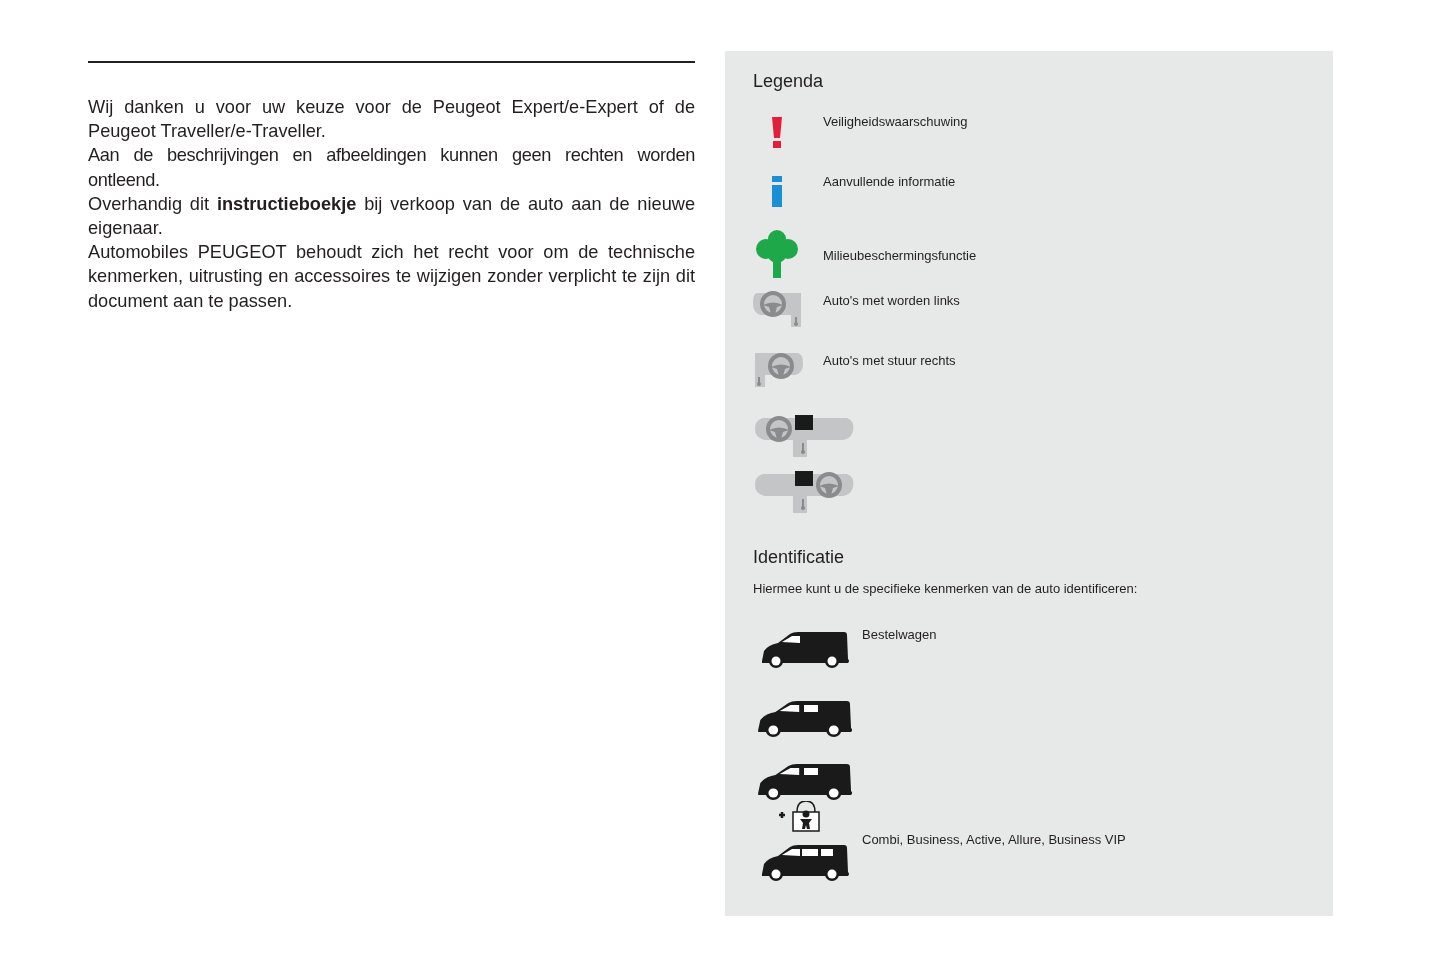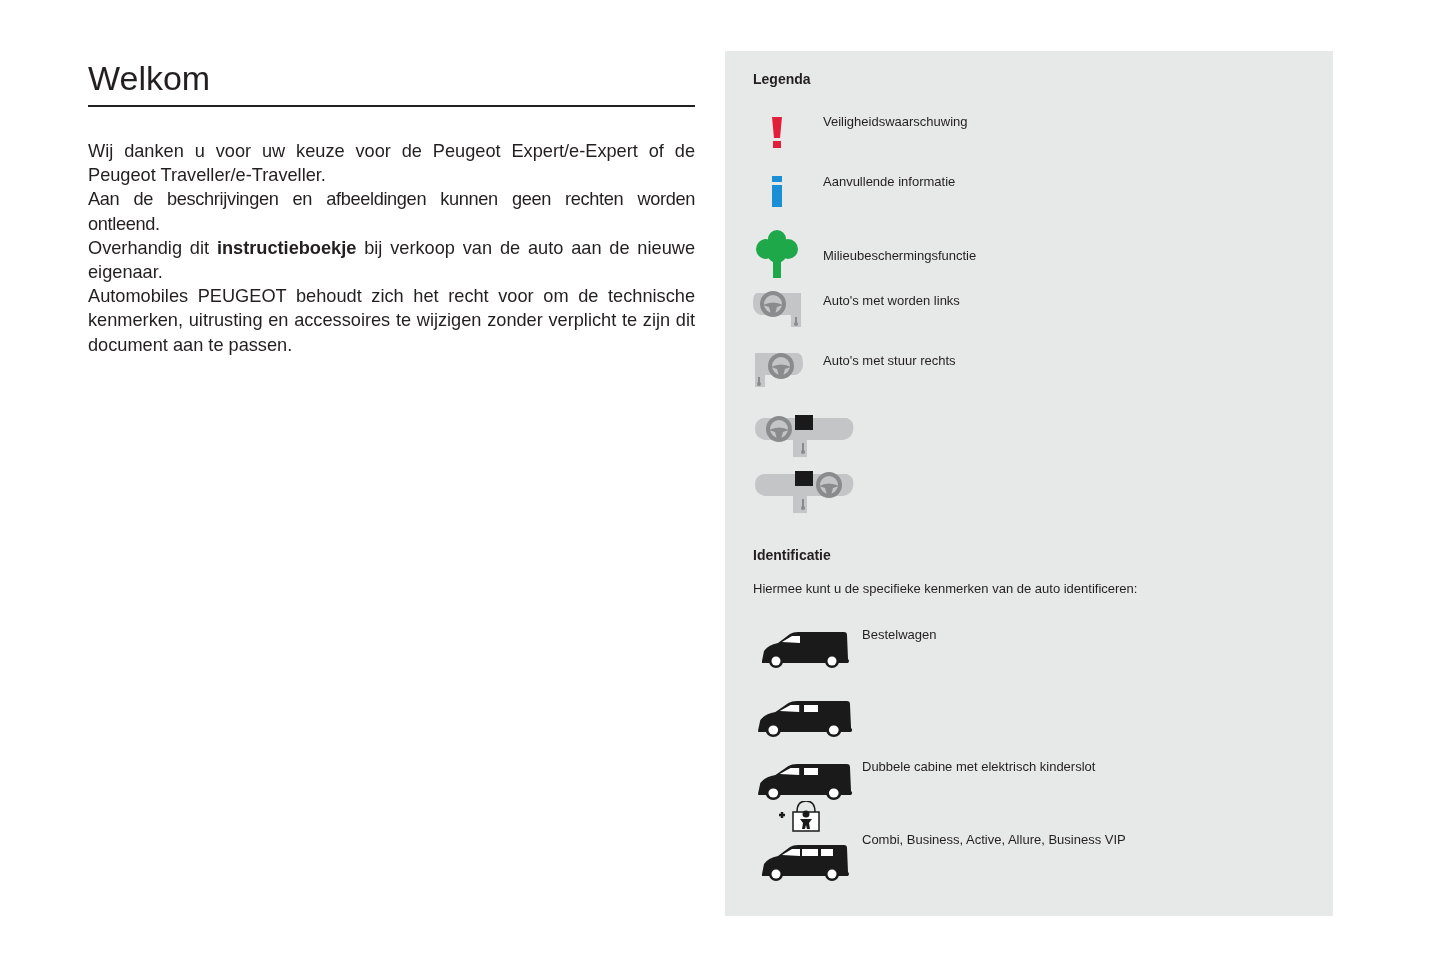--- a/index.html
+++ b/index.html
@@ -7,21 +7,21 @@
          font-family:"Liberation Sans", sans-serif; color:#231f20; }
   .left { position:absolute; left:88px; top:56px; width:607px; }
   .title { font-size:34px; font-weight:400; line-height:44px; margin:0; color:#231f20; }
   .rule { height:2px; background:#231f20; margin-top:5px; }
   .body-text { margin-top:32px; font-size:18.2px; line-height:24.2px; text-align:justify; }
   .body-text p { margin:0; }
   .body-text .tight { letter-spacing:-0.35px; }
   .body-text b { font-weight:700; }
 
   .panel { position:absolute; left:725px; top:51px; width:608px; height:865px; background:#e7e8e8; }
-  .h { position:absolute; left:28px; font-size:14px; font-weight:700; }
+  .h { position:absolute; left:28px; font-size:18px; font-weight:400; }
   .lbl { position:absolute; font-size:13px; line-height:25px; }
   .ico { position:absolute; }
 </style>
 </head>
 <body>
 
 <svg width="0" height="0" style="position:absolute">
   <defs>
     <g id="wheel">
       <circle cx="0" cy="0" r="11" fill="none" stroke="#8a8b8d" stroke-width="4"></circle>
@@ -32,21 +32,20 @@
       <circle cx="16" cy="30" r="7" fill="#1a1a1a"></circle>
       <circle cx="16" cy="30" r="4.5" fill="#ffffff"></circle>
       <circle cx="72" cy="30" r="7" fill="#1a1a1a"></circle>
       <circle cx="72" cy="30" r="4.5" fill="#ffffff"></circle>
       <path d="M22,11 L32,5 L40,5 L40,12 Z" fill="#ffffff"></path>
     </g>
   </defs>
 </svg>
 
 <section class="left">
-  <h1 class="title">Welkom</h1>
   <div class="rule"></div>
   <div class="body-text">
     <p>Wij danken u voor uw keuze voor de Peugeot Expert/e-Expert of de Peugeot Traveller/e-Traveller.</p>
     <p class="tight">Aan de beschrijvingen en afbeeldingen kunnen geen rechten worden ontleend.</p>
     <p><span>Overhandig dit </span><b>instructieboekje</b><span> bij verkoop van de auto aan de nieuwe eigenaar.</span></p>
     <p>Automobiles PEUGEOT behoudt zich het recht voor om de technische kenmerken, uitrusting en accessoires te wijzigen zonder verplicht te zijn dit document aan te passen.</p>
   </div>
 </section>
 
 <aside class="panel">
@@ -121,21 +120,20 @@
     <use href="#van-body" transform="scale(1.08,1)"></use>
     <rect x="48" y="5" width="14" height="7" fill="#ffffff"></rect>
   </svg>
   <svg class="ico" style="left:52px;top:750px;" width="44" height="32">
     <path d="M2,14 L8,14 M5,11 L5,17" stroke="#1a1a1a" stroke-width="2.5"></path>
     <rect x="16" y="11" width="26" height="19" fill="#ffffff" stroke="#1a1a1a" stroke-width="1.5"></rect>
     <path d="M20,11 Q20,0 29,0 Q38,0 38,11" fill="none" stroke="#1a1a1a" stroke-width="1.5"></path>
     <circle cx="29" cy="13" r="3.5" fill="#1a1a1a"></circle>
       <path d="M23,18 L35,18 L32,22 L33,28 L30,28 L29,24 L28,28 L25,28 L26,22 Z" fill="#1a1a1a"></path>
   </svg>
-  <div class="lbl" style="left:137px;top:703px;">Dubbele cabine met elektrisch kinderslot</div>
 
   <svg class="ico" style="left:35px;top:793px;" width="92" height="40">
     <use href="#van-body"></use>
     <rect x="42" y="5" width="16" height="7" fill="#ffffff"></rect>
       <rect x="61" y="5" width="12" height="7" fill="#ffffff"></rect>
   </svg>
   <div class="lbl" style="left:137px;top:776px;">Combi, Business, Active, Allure, Business VIP</div>
 </aside>
 
 </body></html>

